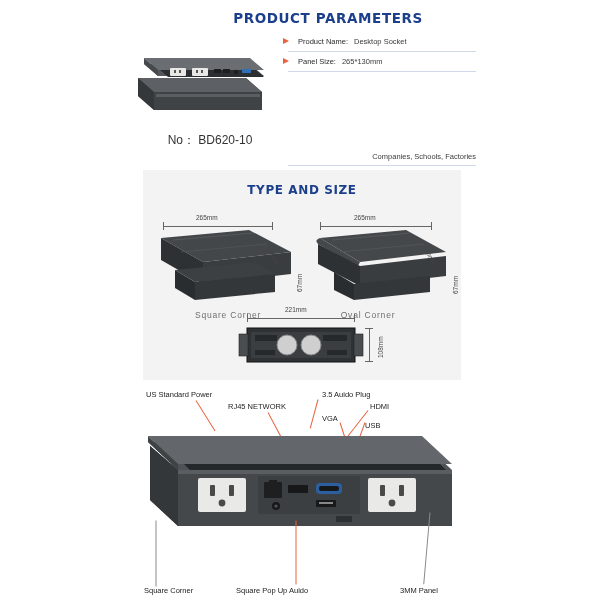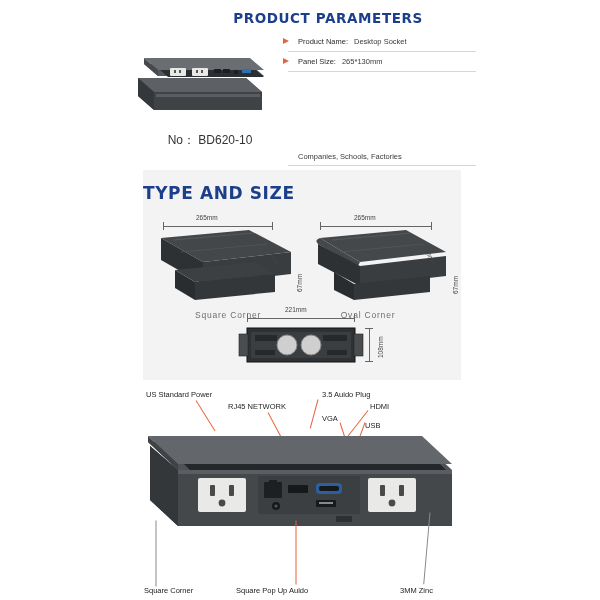--- a/index.html
+++ b/index.html
@@ -74,20 +74,21 @@
   .param-cont {
     position: absolute;
     left: 288px; top: 152px;
     width: 188px;
     font-size: 7.5px;
     color: #3a3a3a;
     padding-left: 10px;
     box-sizing: border-box;
     border-bottom: 1px solid #cfd8e8;
     height: 14px;
+    text-align: right;
   }
 
   
   .photo1-wrap {
     position: absolute;
     left: 130px; top: 48px;
     width: 140px; height: 70px;
   }
   .photo1-label {
     position: absolute;
@@ -102,22 +103,22 @@
   .sec2 {
     position: absolute;
     left: 143px; top: 170px;
     width: 318px; height: 210px;
     background: #f3f3f3;
   }
   .title-type {
     position: absolute;
     left: 0; top: 13px;
     width: 318px;
-    text-align: left;
-    font-size: 17px;
+    text-align: center;
+    font-size: 12px;
     font-weight: bold;
     letter-spacing: 0.6px;
     color: #1b3f8b;
     font-family: "DejaVu Sans", sans-serif;
   }
   .cap {
     position: absolute;
     font-size: 8.5px;
     color: #6f6f6f;
     letter-spacing: 0.8px;
@@ -352,20 +353,20 @@
         <rect x="179" y="72" width="14" height="2" fill="#888"></rect>
 
         <rect x="196" y="86" width="16" height="6" rx="1" fill="#2d3032"></rect>
 
         <polygon points="10,16 38,40 38,96 10,70" fill="#333739"></polygon>
       </svg>
     </div>
 
     <div class="callout" style="left:144px; top:206px;">Square Corner</div>
     <div class="callout" style="left:236px; top:206px;">Square Pop Up Auido</div>
-    <div class="callout" style="left:400px; top:206px;">3MM Zinc</div>
+    <div class="callout" style="left:400px; top:206px;">3MM Panel</div>
 
     <div class="lead-grey" style="left:156px; top:140px; width:66px; transform:rotate(90deg);"></div>
     <div class="lead" style="left:296px; top:140px; width:64px; transform:rotate(90deg);"></div>
     <div class="lead-grey" style="left:430px; top:132px; width:72px; transform:rotate(95deg);"></div>
   </div>
 
 </div>
 
 </body></html>

